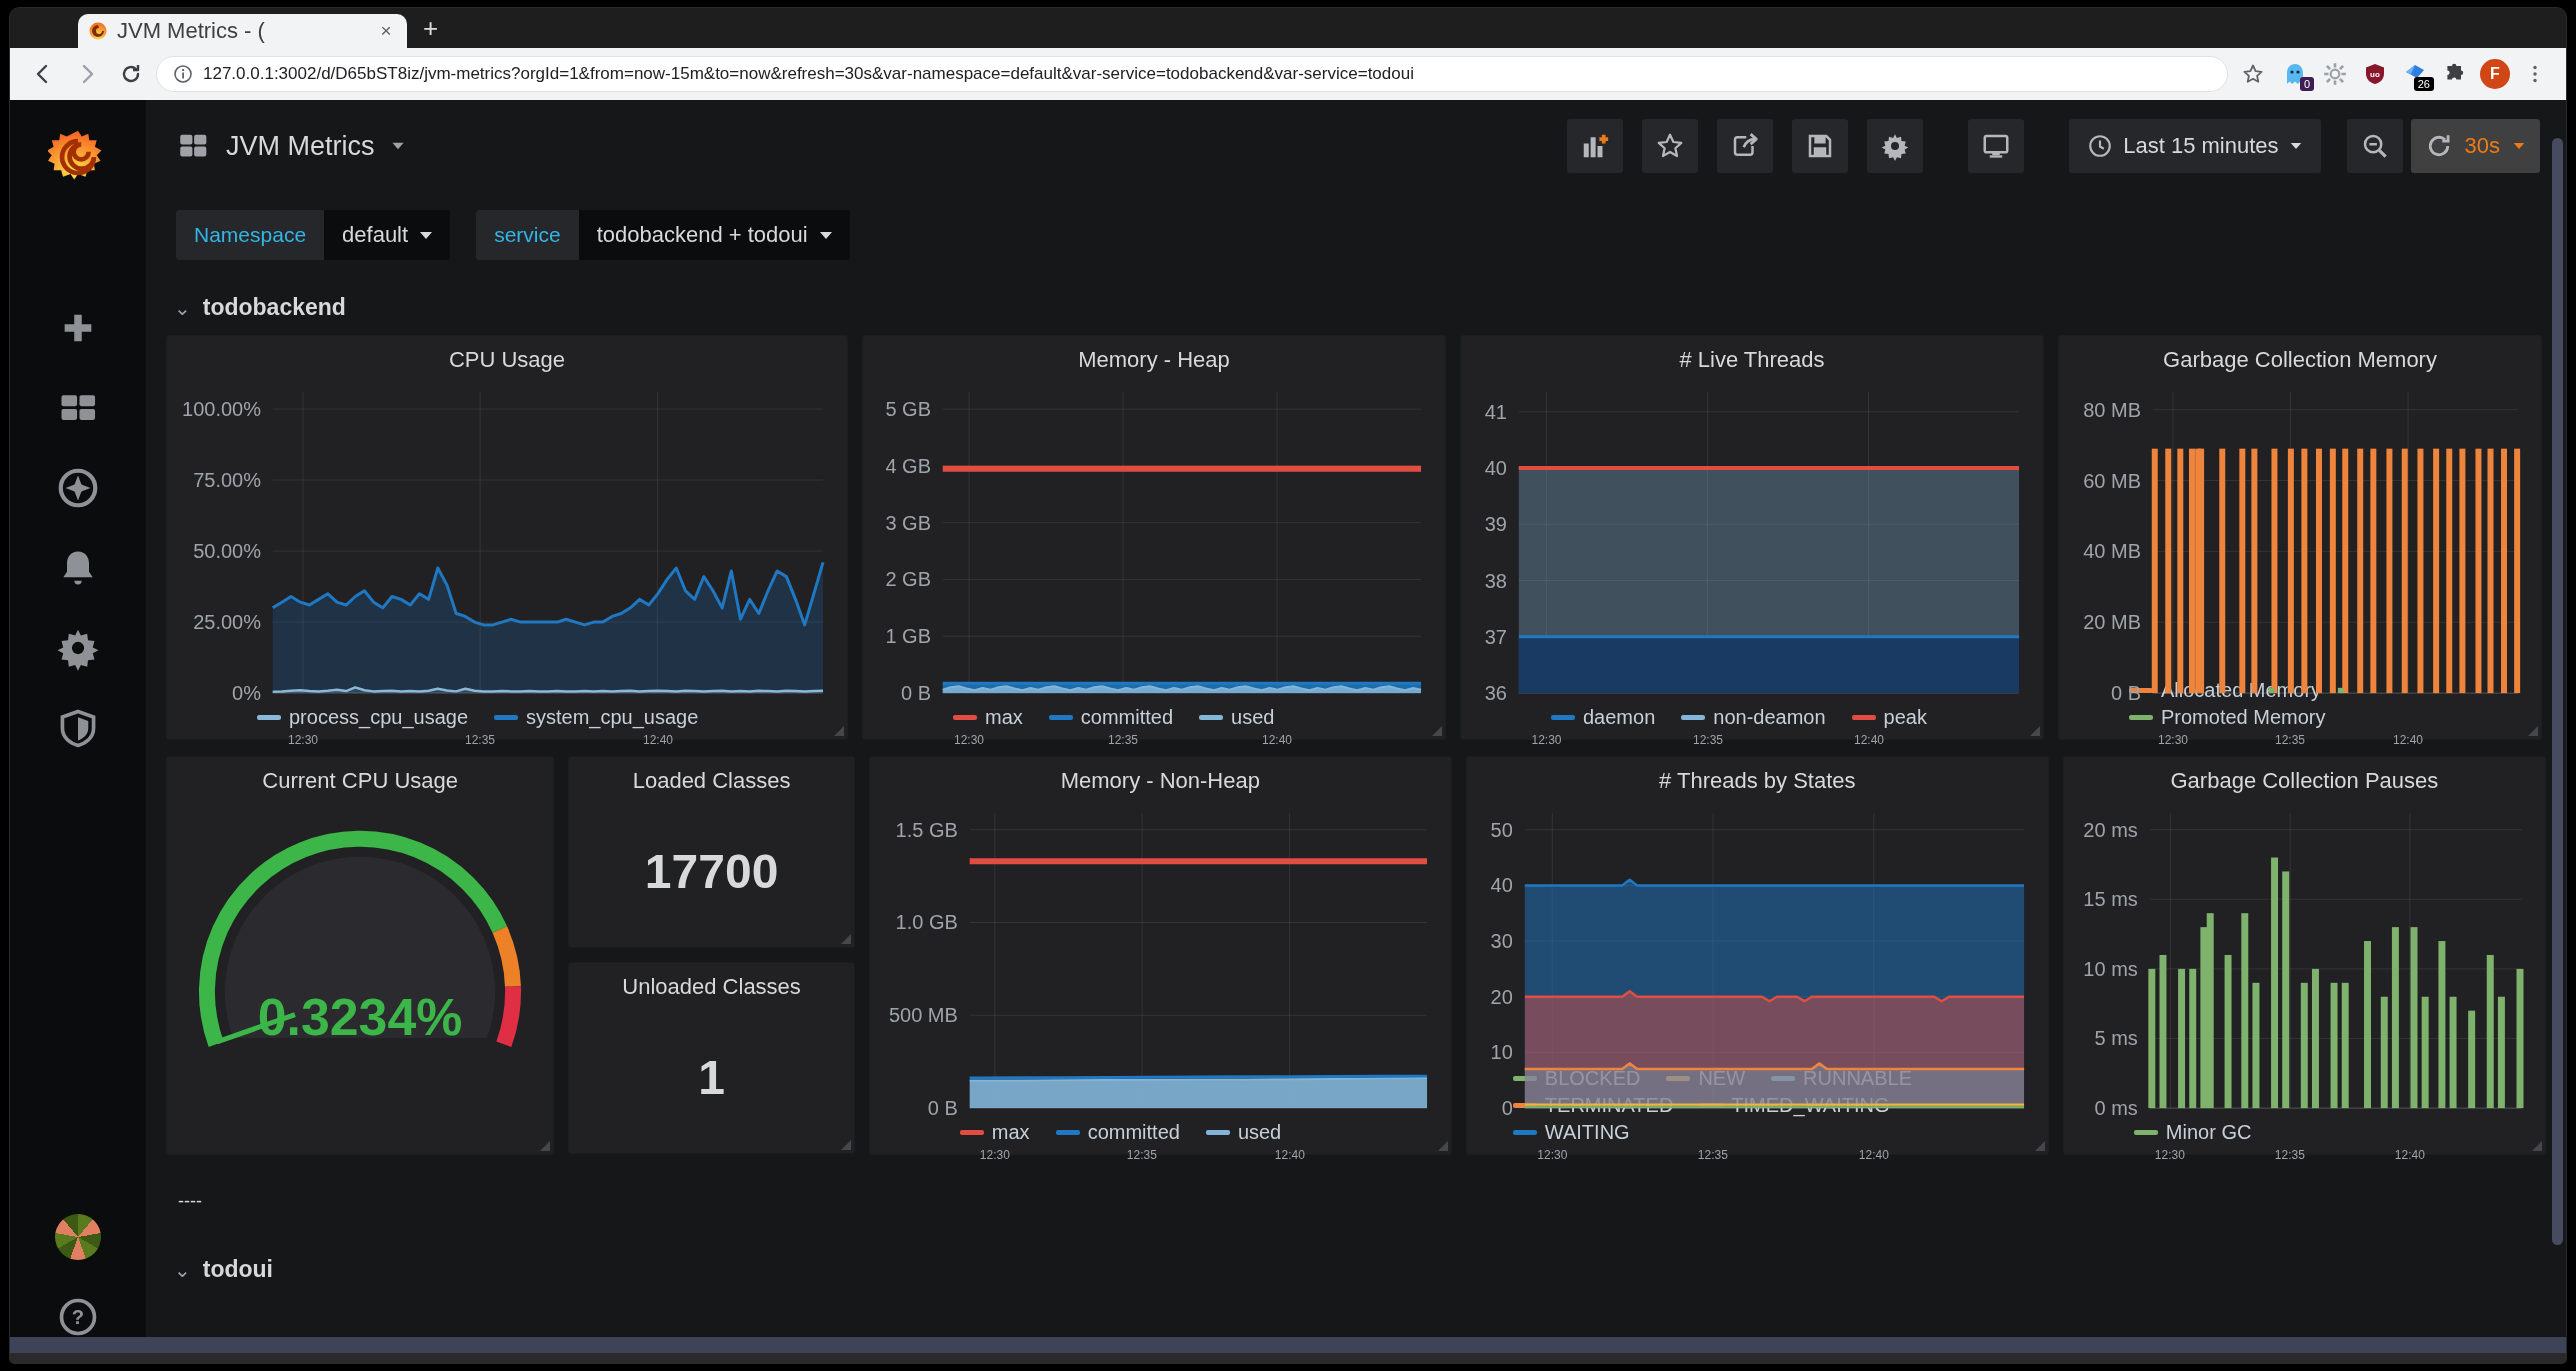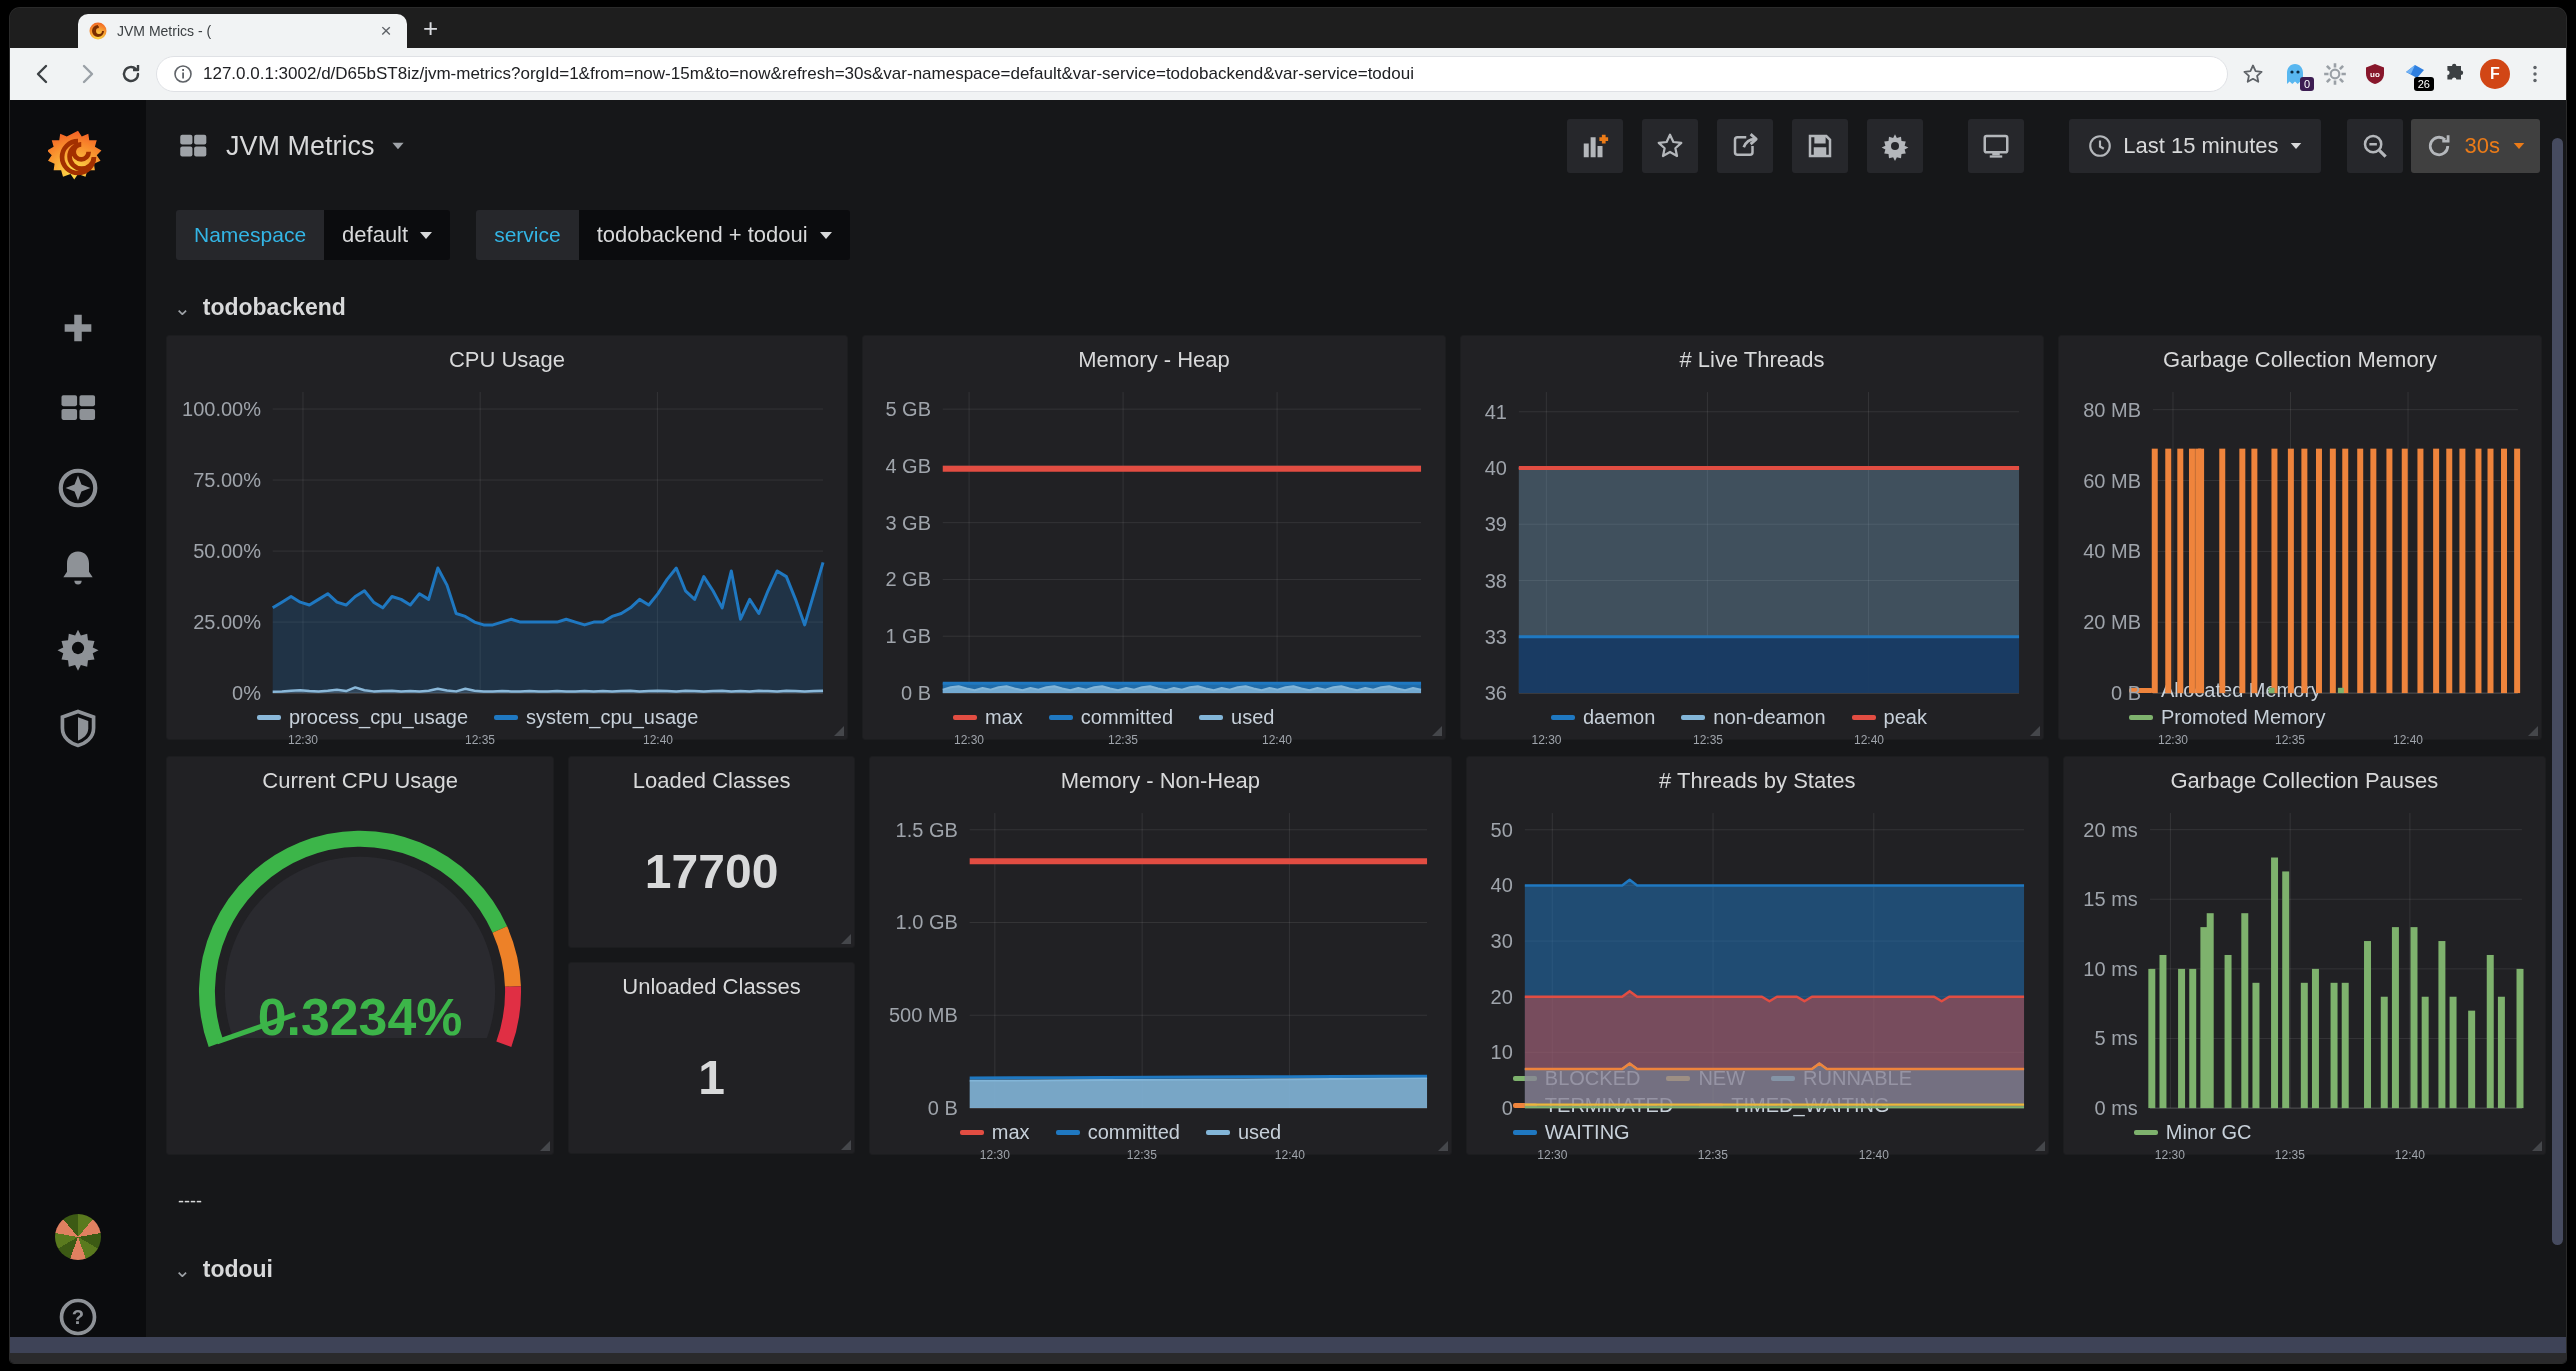--- a/index.html
+++ b/index.html
@@ -2,21 +2,21 @@
 <html><head>
 <meta charset="utf-8">
 <style>
   * { margin:0; padding:0; box-sizing:border-box; }
   html,body { width:2576px; height:1372px; background:#000; font-family:"Liberation Sans",sans-serif; overflow:hidden; }
   .window { position:absolute; left:10px; top:8px; right:10px; bottom:8px; background:#161719; border-radius:10px 10px 4px 4px; overflow:hidden; box-shadow:0 0 0 1px #2a2a2a; }
 
   
   .tabstrip { height:40px; background:#1e1e1e; display:flex; align-items:flex-end; padding-left:68px; }
   .tab { width:329px; height:34px; background:#f1f3f4; border-radius:10px 10px 0 0; display:flex; align-items:center; padding:0 10px; gap:9px; }
-  .tab-title { font-size:14px; color:#3c4043; white-space:nowrap; overflow:hidden; flex:1; }
+  .tab-title { font-size:22px; color:#3c4043; white-space:nowrap; overflow:hidden; flex:1; }
   .tab-close { color:#5f6368; font-size:19px; width:22px; height:22px; line-height:22px; text-align:center; border-radius:50%; }
   .newtab { color:#dadce0; font-size:26px; margin-left:16px; padding-bottom:4px; }
   .toolbar { height:52px; background:#f1f3f4; display:flex; align-items:center; padding:0 14px; gap:6px; }
   .navbtn { width:38px; height:38px; display:flex; align-items:center; justify-content:center; border-radius:50%; }
   .urlbar { flex:1; height:36px; background:#fff; border:1px solid #dfe1e5; border-radius:18px; display:flex; align-items:center; padding:0 16px; gap:10px; }
   .url { font-size:17px; color:#202124; white-space:nowrap; overflow:hidden; flex:1; }
   .ext { width:34px; height:34px; display:flex; align-items:center; justify-content:center; position:relative; }
   .badge { position:absolute; bottom:0; right:-2px; background:#3d1d52; color:#fff; font-size:11px; padding:1px 4px; border-radius:3px; }
   .badge.b2 { background:#000000; }
   .avatar-f { width:30px; height:30px; border-radius:50%; background:#d14615; color:#fff; font-size:16px; font-weight:bold; display:flex; align-items:center; justify-content:center; }
@@ -438,21 +438,21 @@
                   <line x1="48" y1="88.20560747663558" x2="550" y2="88.20560747663558" stroke="rgba(255,255,255,0.09)" stroke-width="1"></line>
                   <line x1="48" y1="31.757009345794472" x2="550" y2="31.757009345794472" stroke="rgba(255,255,255,0.09)" stroke-width="1"></line>
                   <line x1="48" y1="314" x2="550" y2="314" stroke="rgba(255,255,255,0.16)" stroke-width="1"></line>
                   <path d="M48.0 88.2 L 550.0 88.2 L 550 314 L 48 314 Z" fill="rgba(130,181,216,0.32)" stroke="none"></path>
                   <polyline points="48.0,88.2 550.0,88.2" fill="none" stroke="#82B5D8" stroke-width="2" stroke-linejoin="round"></polyline>
                   <path d="M48.0 257.6 L 550.0 257.6 L 550 314 L 48 314 Z" fill="rgba(23,58,99,0.95)" stroke="none"></path>
                   <polyline points="48.0,257.6 550.0,257.6" fill="none" stroke="#1F78C1" stroke-width="3" stroke-linejoin="round"></polyline>
                   <polyline points="48.0,88.2 550.0,88.2" fill="none" stroke="#E24D42" stroke-width="4" stroke-linejoin="round"></polyline>
                 </svg>
                 <div class="ytick" style="left: 0px; width: 36px; top: 302px;">36</div>
-                <div class="ytick" style="left: 0px; width: 36px; top: 246px;">33</div>
+                <div class="ytick" style="left: 0px; width: 36px; top: 246px;">37</div>
                 <div class="ytick" style="left: 0px; width: 36px; top: 190px;">38</div>
                 <div class="ytick" style="left: 0px; width: 36px; top: 133px;">39</div>
                 <div class="ytick" style="left: 0px; width: 36px; top: 77px;">40</div>
                 <div class="ytick" style="left: 0px; width: 36px; top: 21px;">41</div>
                 <div class="xtick" style="left: 25.5px; top: 321px;">12:30</div>
                 <div class="xtick" style="left: 187px; top: 321px;">12:35</div>
                 <div class="xtick" style="left: 348px; top: 321px;">12:40</div>
               </div>
             <div class="legend">
                 <span class="li"><i style="background: rgb(31, 120, 193);"></i>daemon</span>

